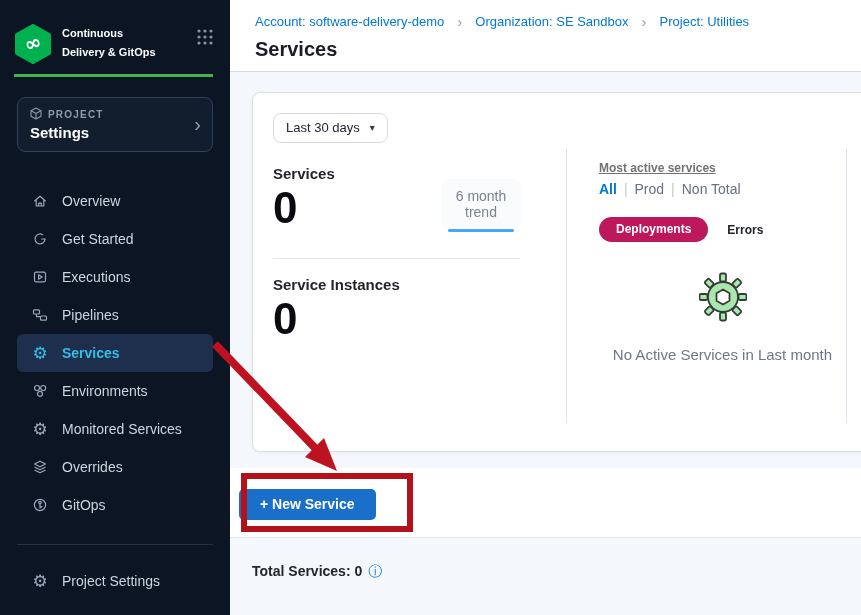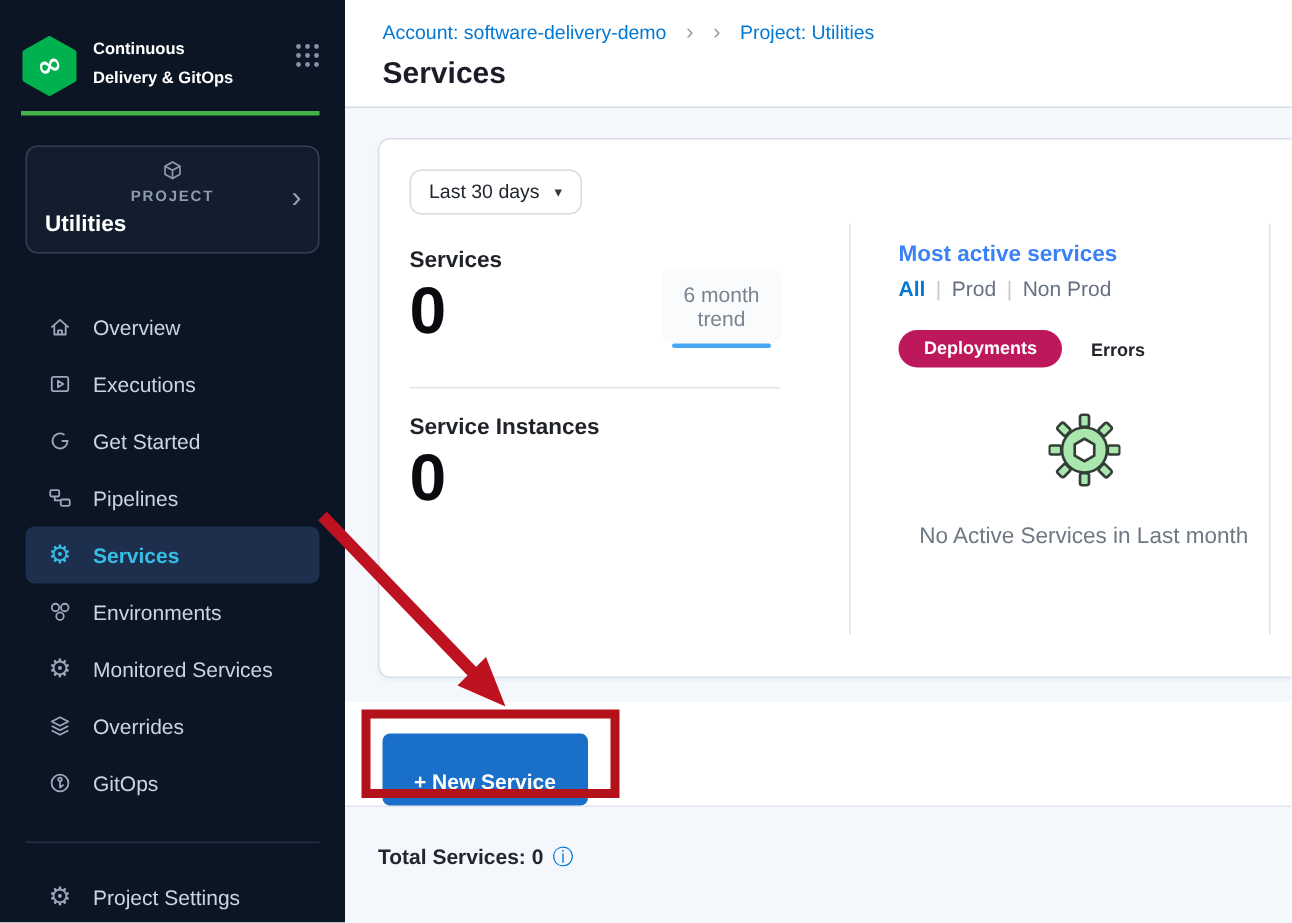--- a/index.html
+++ b/index.html
@@ -19,21 +19,21 @@
   .brand { display:flex; align-items:flex-start; padding:24px 16px 0 14px; }
   .brand-logo { flex:0 0 auto; }
   .brand-title { margin-left:10px; color:#fff; font-size:11px; font-weight:700; line-height:19px; flex:1; }
   .grid-icon { margin-top:4px; }
   .brand-underline { height:3px; background:#42b549; margin:10px 17px 0 14px; }
 
   .project-box {
     margin:20px 17px 0; border:1px solid #32405a; border-radius:8px;
     background:#121e2e; padding:9px 12px 10px; position:relative; cursor:pointer;
   }
-  .project-eyebrow { display:flex; align-items:center; gap:6px; color:#8e9bad; font-size:10px; font-weight:700; letter-spacing:1.2px;flex-direction:column; }
+  .project-eyebrow { display:flex; align-items:flex-end; gap:6px; color:#8e9bad; font-size:10px; font-weight:700; letter-spacing:1.2px; }
   .project-name { color:#fff; font-size:15px; font-weight:600; margin-top:4px; }
   .project-chevron { position:absolute; right:11px; top:50%; transform:translateY(-54%); color:#93a1b3; font-size:20px; line-height:1; }
 
   .nav { margin-top:30px; }
   .nav-item {
     display:flex; align-items:center; height:38px; margin:0 17px; padding-left:13px;
     border-radius:6px; cursor:pointer; font-size:14px; color:#ccd4de;
   }
   .nav-item .nav-ic { width:20px; display:inline-flex; justify-content:center; align-items:center; color:#9aa8ba; }
   .nav-item .nav-label { margin-left:12px; }
@@ -75,41 +75,41 @@
     background:#f9fbfd; border-radius:8px; text-align:center; padding-top:9px;
   }
   .trend-box .trend-label { font-size:14px; color:#7a838f; }
   .spark { width:66px; height:3px; background:#47a7f2; margin:9px auto 0; border-radius:2px; }
   .metric-hr { border:none; border-top:1px solid #e3e5ec; margin:27px 46px 0 0; }
   .metric-2 { margin-top:17px; }
 
   .vdiv { width:1px; background:#dfe2ea; margin:36px 0 14px; }
 
   .col-active { width:279px; padding:48px 0 0 32px; }
-  .ma-title { font-size:15px; font-weight:700; color:#3b82f6; }
+  .ma-title { font-size:12px; font-weight:700; color:#737373;text-decoration:underline; }
   .ma-filters { margin-top:6px; font-size:14px; display:flex; align-items:center; gap:7px; }
   .ma-filters .f-all { color:#0278d5; font-weight:700; cursor:pointer; }
   .ma-filters .f-sep { color:#c3c9d2; }
   .ma-filters .f-dim { color:#667080; cursor:pointer; }
   .ma-toggles { margin-top:20px; display:flex; align-items:center; }
   .pill {
     background:#be185d; color:#fff; font-size:12px; font-weight:700;
     padding:5px 17px 6px; border-radius:13px; cursor:pointer;
   }
   .toggle-errors { margin-left:19px; font-size:12px; font-weight:700; color:#20242b; cursor:pointer; }
   .empty-state { text-align:center; margin-top:30px; }
   .empty-msg { margin-top:24px; font-size:15px; color:#6e7884; }
   .col-rest { flex:1; }
 
   
   .toolbar { margin-top:16px; height:70px; background:#fff; border-bottom:1px solid #e2e6ec; position:relative; }
   .new-service-btn {
-    position:absolute; left:25px; top:21px; background:#1a70c8; color:#fff;
+    position:absolute; left:9px; top:21px; background:#1a70c8; color:#fff;
     border:none; border-radius:5px; font-size:14px; font-weight:600;
-    font-family:"Liberation Sans",sans-serif; padding:24px 21px 8px; cursor:pointer;
+    font-family:"Liberation Sans",sans-serif; padding:7px 21px 8px; cursor:pointer;
   }
   .annotation-rect {
     position:absolute; left:11px; top:5px; width:172px; height:59px;
     border:6px solid #b3121a; pointer-events:none; z-index:20;
   }
 
   
   .summary-row { padding:25px 0 0 22px; display:flex; }
   .total-services { font-size:14px; font-weight:700; color:#22262e; }
   .info-icon { margin-left:6px; color:#0278d5; font-size:14px; cursor:pointer; font-family:"DejaVu Sans",sans-serif; }
@@ -153,52 +153,52 @@
   <div class="project-box">
     <div class="project-eyebrow">
       <span>
         <svg class="ic" width="12" height="13" viewBox="0 0 12 13" fill="none" stroke="#8e9bad" stroke-width="1.1" stroke-linejoin="round">
           <polygon points="6,1 11,3.8 11,9.2 6,12 1,9.2 1,3.8"></polygon>
           <path d="M1 3.8 L6 6.5 L11 3.8 M6 6.5 V12"></path>
         </svg>
       </span>
       <span>PROJECT</span>
     </div>
-    <div class="project-name">Utilities</div>
+    <div class="project-name">Settings</div>
     <span class="project-chevron">›</span>
   </div>
 
   <nav class="nav">
     <div class="nav-item">
       <span class="nav-ic">
         <svg class="ic" width="16" height="16" viewBox="0 0 16 16" fill="none" stroke="currentColor" stroke-width="1.2" stroke-linejoin="round">
           <path d="M2.3 8.3 L8 3.2 L13.7 8.3"></path>
             <path d="M4.2 7 V13 H11.8 V7"></path>
             <path d="M6.7 13 V10.2 H9.3 V13"></path>
         </svg>
       </span>
       <span class="nav-label">Overview</span>
     </div>
     <div class="nav-item">
       <span class="nav-ic">
+        <svg class="ic" width="16" height="16" viewBox="0 0 16 16" fill="none" stroke="currentColor" stroke-width="1.2" stroke-linecap="round">
+          <path d="M13 8 A5 5 0 1 1 10.6 3.7"></path>
+            <path d="M13 8 H9.6"></path>
+        </svg>
+      </span>
+      <span class="nav-label">Get Started</span>
+    </div>
+    <div class="nav-item">
+      <span class="nav-ic">
         <svg class="ic" width="16" height="16" viewBox="0 0 16 16" fill="none" stroke="currentColor" stroke-width="1.2" stroke-linejoin="round">
           <rect x="2.5" y="3.2" width="11" height="9.6" rx="1.5"></rect>
             <polygon points="6.6,5.8 6.6,10.2 10.2,8"></polygon>
         </svg>
       </span>
       <span class="nav-label">Executions</span>
-    </div>
-    <div class="nav-item">
-      <span class="nav-ic">
-        <svg class="ic" width="16" height="16" viewBox="0 0 16 16" fill="none" stroke="currentColor" stroke-width="1.2" stroke-linecap="round">
-          <path d="M13 8 A5 5 0 1 1 10.6 3.7"></path>
-            <path d="M13 8 H9.6"></path>
-        </svg>
-      </span>
-      <span class="nav-label">Get Started</span>
     </div>
     <div class="nav-item">
       <span class="nav-ic">
         <svg class="ic" width="16" height="16" viewBox="0 0 16 16" fill="none" stroke="currentColor" stroke-width="1.2" stroke-linejoin="round">
           <rect x="1.5" y="2.8" width="6" height="4.2" rx="1"></rect>
           <rect x="8.5" y="9" width="6" height="4.2" rx="1"></rect>
           <path d="M4.5 7 V9.6 H8.5"></path>
         </svg>
       </span>
       <span class="nav-label">Pipelines</span>
@@ -250,20 +250,21 @@
     <span class="nav-label">Project Settings</span>
   </div>
 
 </aside>
 
 <div class="main">
   <div class="main-header">
     <div class="breadcrumb">
       <span class="crumb">Account: software-delivery-demo</span>
       <span class="crumb-sep">›</span>
+      <span class="crumb">Organization: SE Sandbox</span>
       <span class="crumb-sep">›</span>
       <span class="crumb">Project: Utilities</span>
     </div>
     <div class="page-title">Services</div>
   </div>
 
   <div class="content">
 
     <div class="card">
       <div class="col-metrics">
@@ -291,21 +292,21 @@
 
       <div class="vdiv"></div>
 
       <div class="col-active">
         <div class="ma-title">Most active services</div>
         <div class="ma-filters">
           <span class="f-all">All</span>
           <span class="f-sep">|</span>
           <span class="f-dim">Prod</span>
           <span class="f-sep">|</span>
-          <span class="f-dim">Non Prod</span>
+          <span class="f-dim">Non Total</span>
         </div>
         <div class="ma-toggles">
           <span class="pill">Deployments</span>
           <span class="toggle-errors">Errors</span>
         </div>
         <div class="empty-state">
           <svg class="ic" style="margin:0 auto;" width="48" height="50" viewBox="0 0 48 50">
             <g fill="#a9e7ae" stroke="#333f36" stroke-width="1.8" stroke-linejoin="round">
               <g>
                 <rect x="21" y="1.5" width="6" height="8" rx="1.5"></rect>

